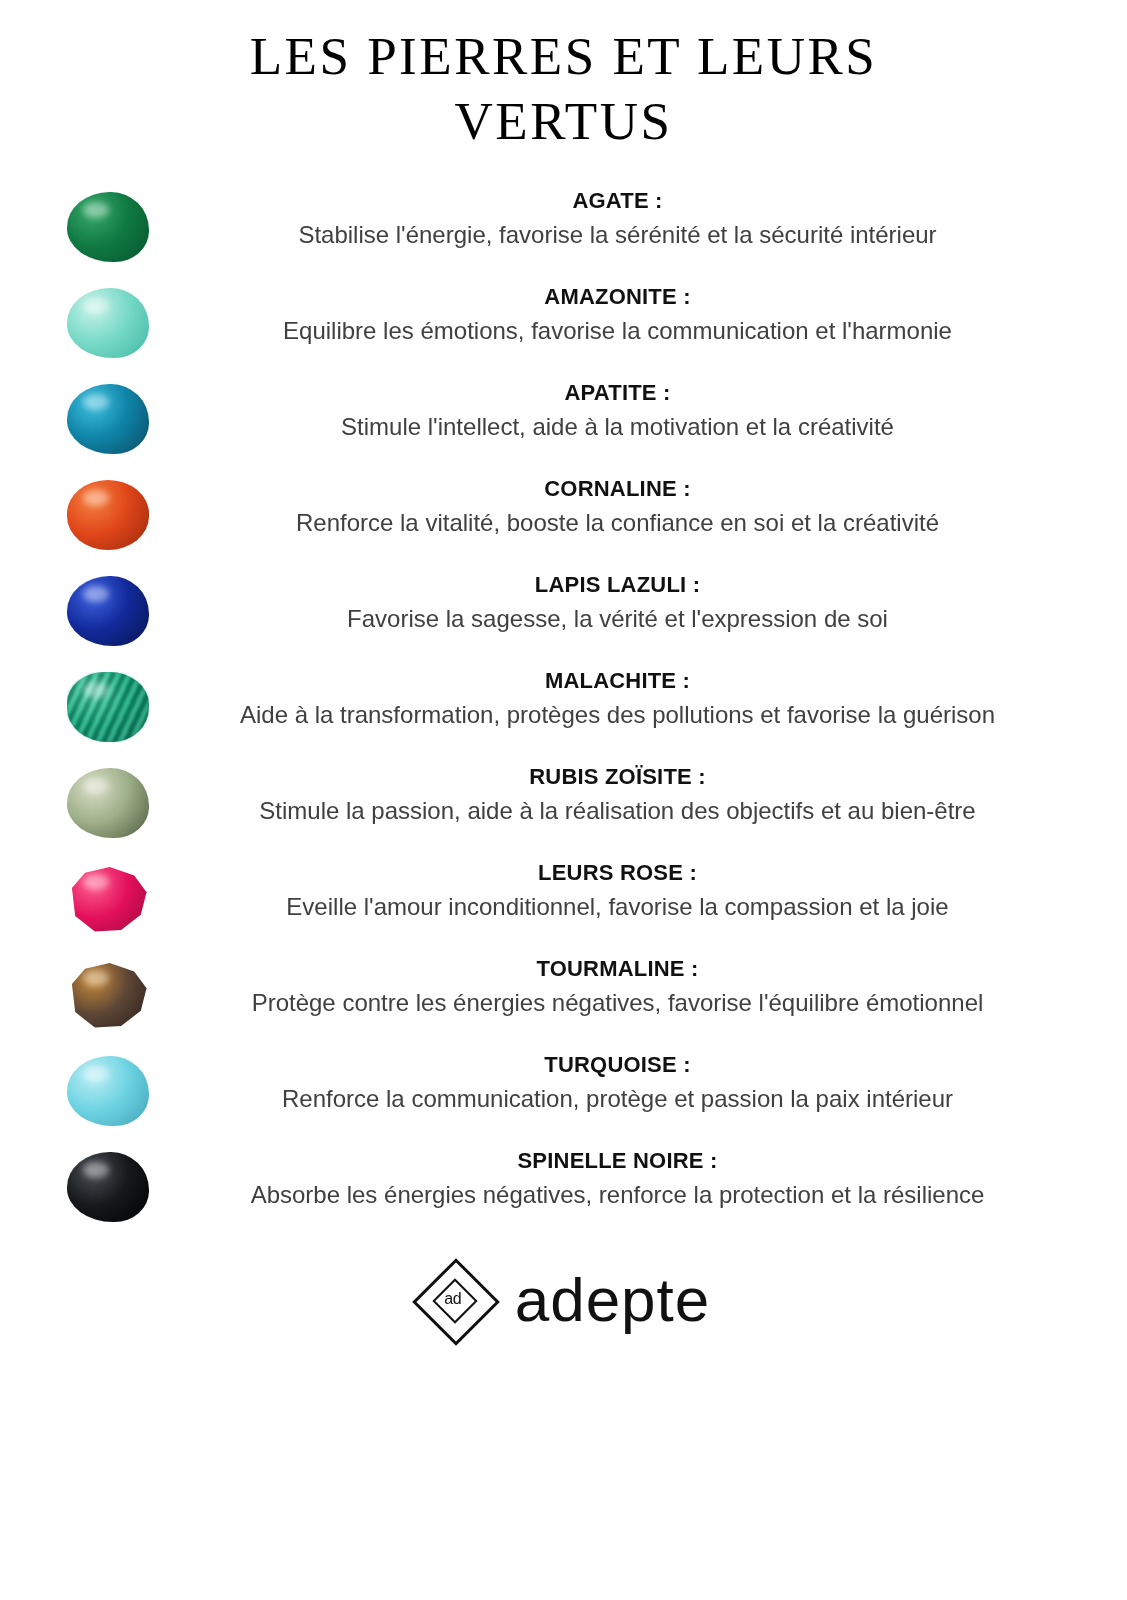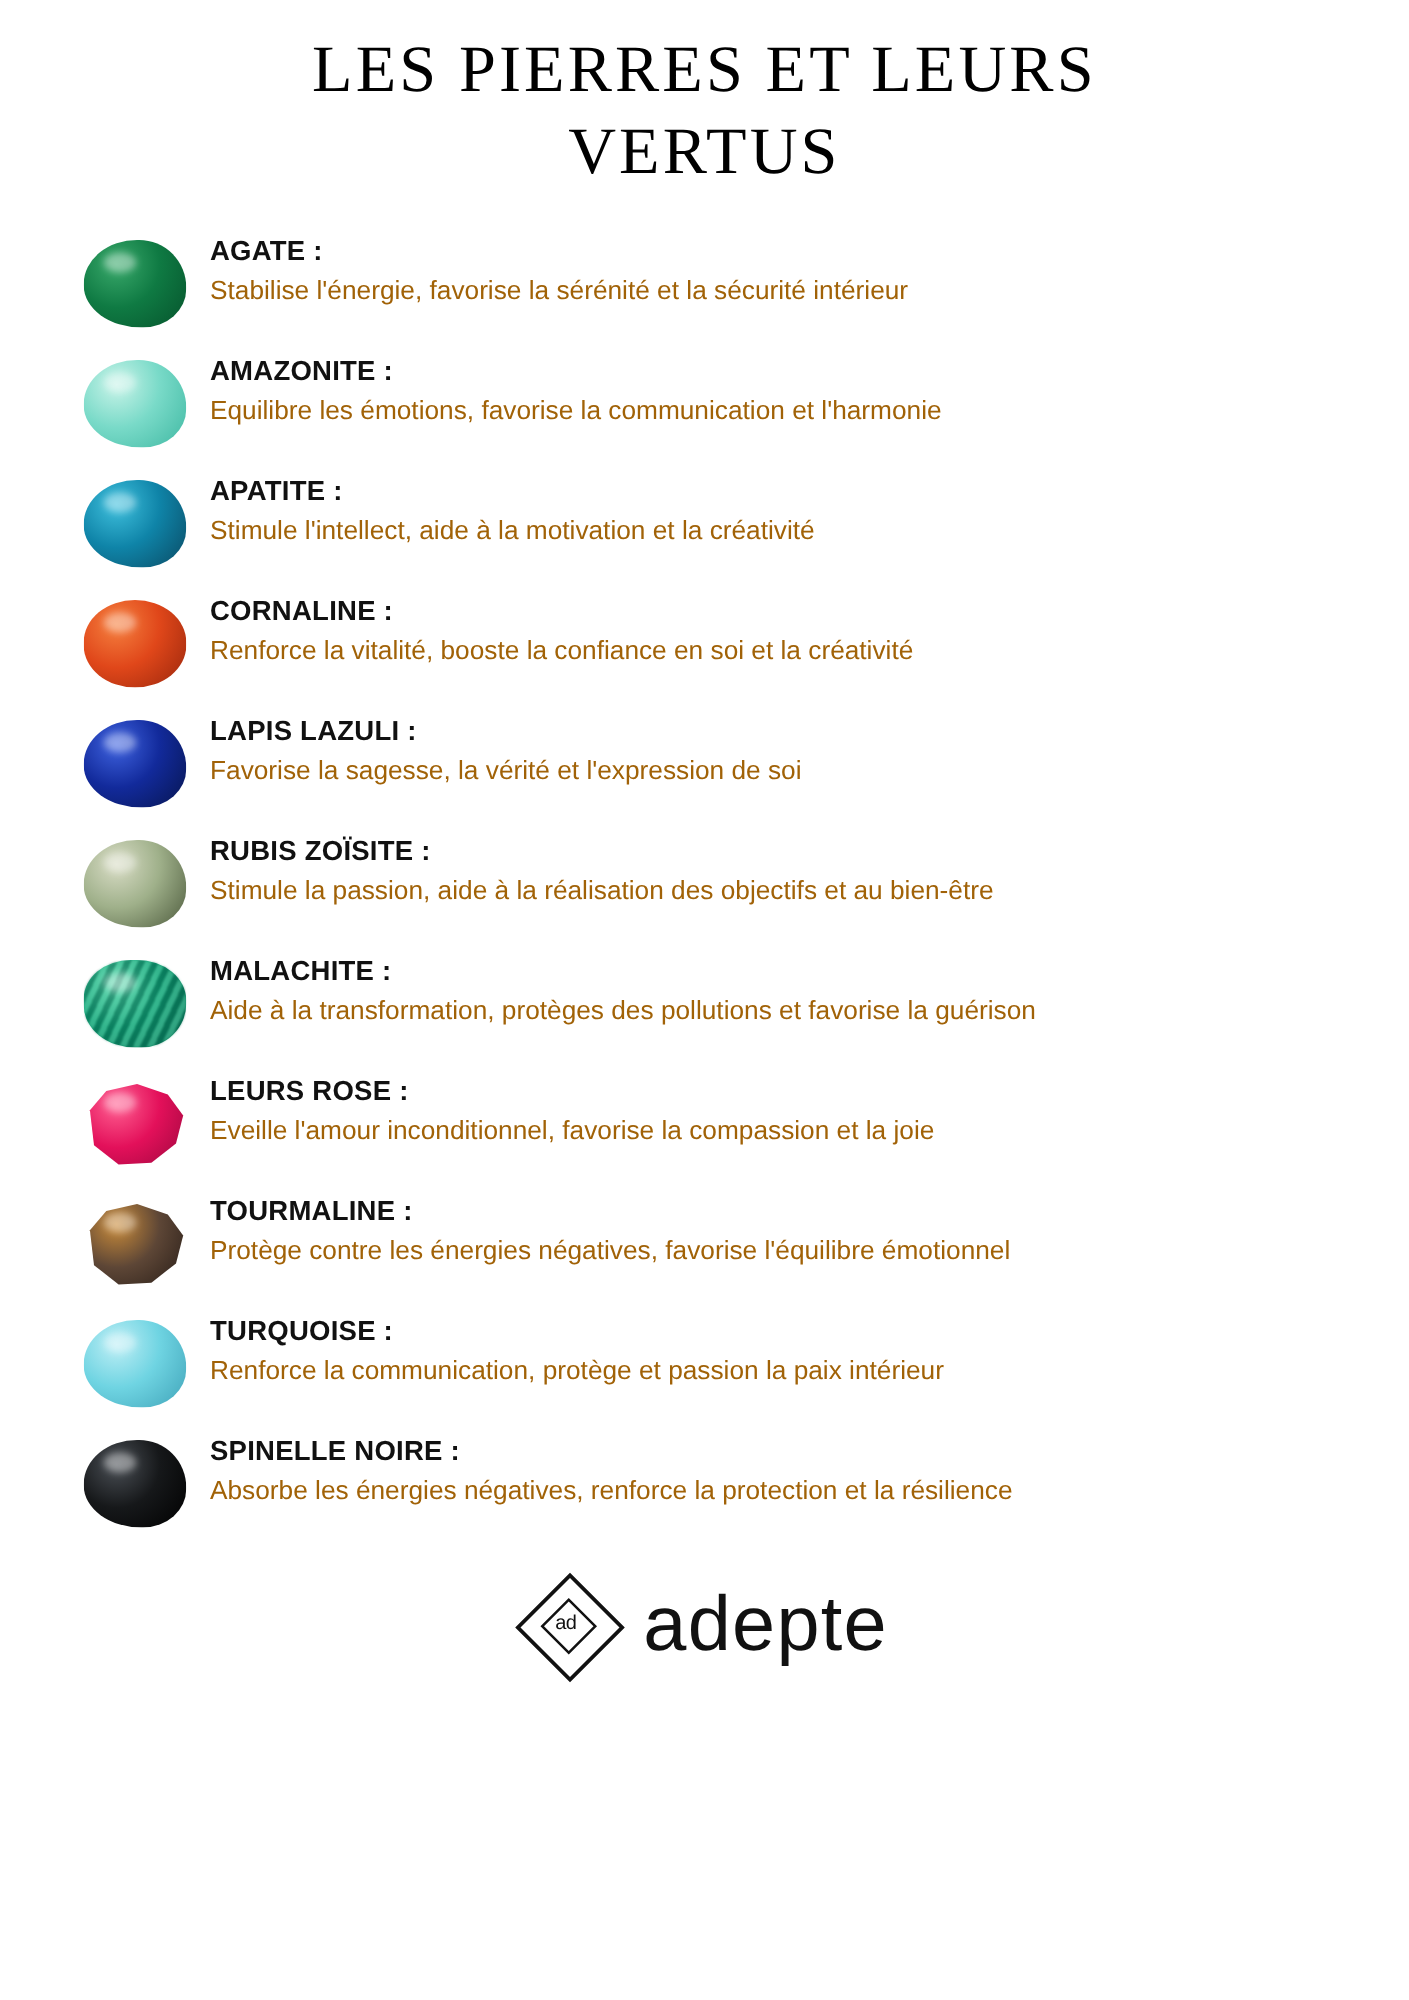--- a/index.html
+++ b/index.html
@@ -71,32 +71,33 @@
   }
   .gem .vein {
     position: absolute;
     opacity: .55;
     filter: blur(1px);
   }
 
   .stone-text {
     flex: 1 1 auto;
     padding-top: 6px;
+    text-align: center;
   }
   .stone-name {
     font-size: 22px;
     font-weight: 700;
     letter-spacing: .2px;
     color: #111111;
     line-height: 1.25;
   }
   .stone-desc {
-    font-size: 21px;
+    font-size: 24px;
     font-weight: 400;
-    color: #a16207;
+    color: #404040;
     line-height: 1.35;
     margin-top: 4px;
   }
 
   
   .footer {
     margin-top: 26px;
     display: flex;
     align-items: center;
     justify-content: center;
@@ -210,40 +211,40 @@
         </div>
       </div>
       <div class="stone-text">
         <div class="stone-name">LAPIS LAZULI :</div>
         <div class="stone-desc">Favorise la sagesse, la vérité et l'expression de soi</div>
       </div>
     </li>
     <li class="stone-row">
       <div class="stone-figure">
         <div class="gem">
+          <div class="base" style="border-radius: 46% 48% 44% 50% / 44% 46% 50% 48%; background: radial-gradient(circle at 32% 28%, rgb(99, 216, 176) 0%, rgb(15, 155, 114) 46%, rgb(5, 96, 73) 100%);"></div>
+          <div class="vein" style="inset: 0px; border-radius: 46% 48% 44% 50% / 44% 46% 50% 48%; background: repeating-linear-gradient(115deg, rgb(5, 96, 73) 0px, rgb(5, 96, 73) 5px, rgb(99, 216, 176) 5px, rgb(99, 216, 176) 10px); opacity: 0.45;"></div>
+          <div class="hl" style="left: 16px; top: 10px; width: 26px; height: 16px; background: rgba(255, 255, 255, 0.55);"></div>
+        </div>
+      </div>
+      <div class="stone-text">
+        <div class="stone-name">MALACHITE :</div>
+        <div class="stone-desc">Aide à la transformation, protèges des pollutions et favorise la guérison</div>
+      </div>
+    </li>
+    <li class="stone-row">
+      <div class="stone-figure">
+        <div class="gem">
           <div class="base" style="border-radius: 52% 46% 42% 56% / 50% 54% 44% 48%; background: radial-gradient(circle at 32% 28%, rgb(216, 220, 197) 0%, rgb(159, 176, 138) 46%, rgb(76, 90, 60) 100%);"></div>
           <div class="hl" style="left: 16px; top: 10px; width: 26px; height: 16px; background: rgba(255, 255, 255, 0.55);"></div>
         </div>
       </div>
       <div class="stone-text">
         <div class="stone-name">RUBIS ZOÏSITE :</div>
         <div class="stone-desc">Stimule la passion, aide à la réalisation des objectifs et au bien-être</div>
-      </div>
-    </li>
-    <li class="stone-row">
-      <div class="stone-figure">
-        <div class="gem">
-          <div class="base" style="border-radius: 46% 48% 44% 50% / 44% 46% 50% 48%; background: radial-gradient(circle at 32% 28%, rgb(99, 216, 176) 0%, rgb(15, 155, 114) 46%, rgb(5, 96, 73) 100%);"></div>
-          <div class="vein" style="inset: 0px; border-radius: 46% 48% 44% 50% / 44% 46% 50% 48%; background: repeating-linear-gradient(115deg, rgb(5, 96, 73) 0px, rgb(5, 96, 73) 5px, rgb(99, 216, 176) 5px, rgb(99, 216, 176) 10px); opacity: 0.45;"></div>
-          <div class="hl" style="left: 16px; top: 10px; width: 26px; height: 16px; background: rgba(255, 255, 255, 0.55);"></div>
-        </div>
-      </div>
-      <div class="stone-text">
-        <div class="stone-name">MALACHITE :</div>
-        <div class="stone-desc">Aide à la transformation, protèges des pollutions et favorise la guérison</div>
       </div>
     </li>
     <li class="stone-row">
       <div class="stone-figure">
         <div class="gem">
           <div class="base" style="border-radius: 8px; clip-path: polygon(6% 34%, 22% 12%, 52% 4%, 82% 16%, 97% 40%, 90% 72%, 66% 94%, 34% 96%, 10% 74%); background: radial-gradient(circle at 32% 28%, rgb(255, 95, 145) 0%, rgb(227, 16, 90) 46%, rgb(153, 6, 60) 100%);"></div>
           <div class="hl" style="left: 16px; top: 10px; width: 26px; height: 16px; background: rgba(255, 255, 255, 0.55);"></div>
         </div>
       </div>
       <div class="stone-text">

